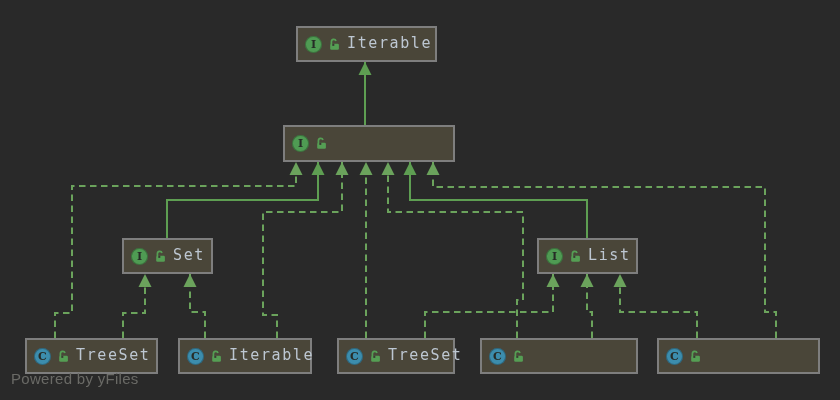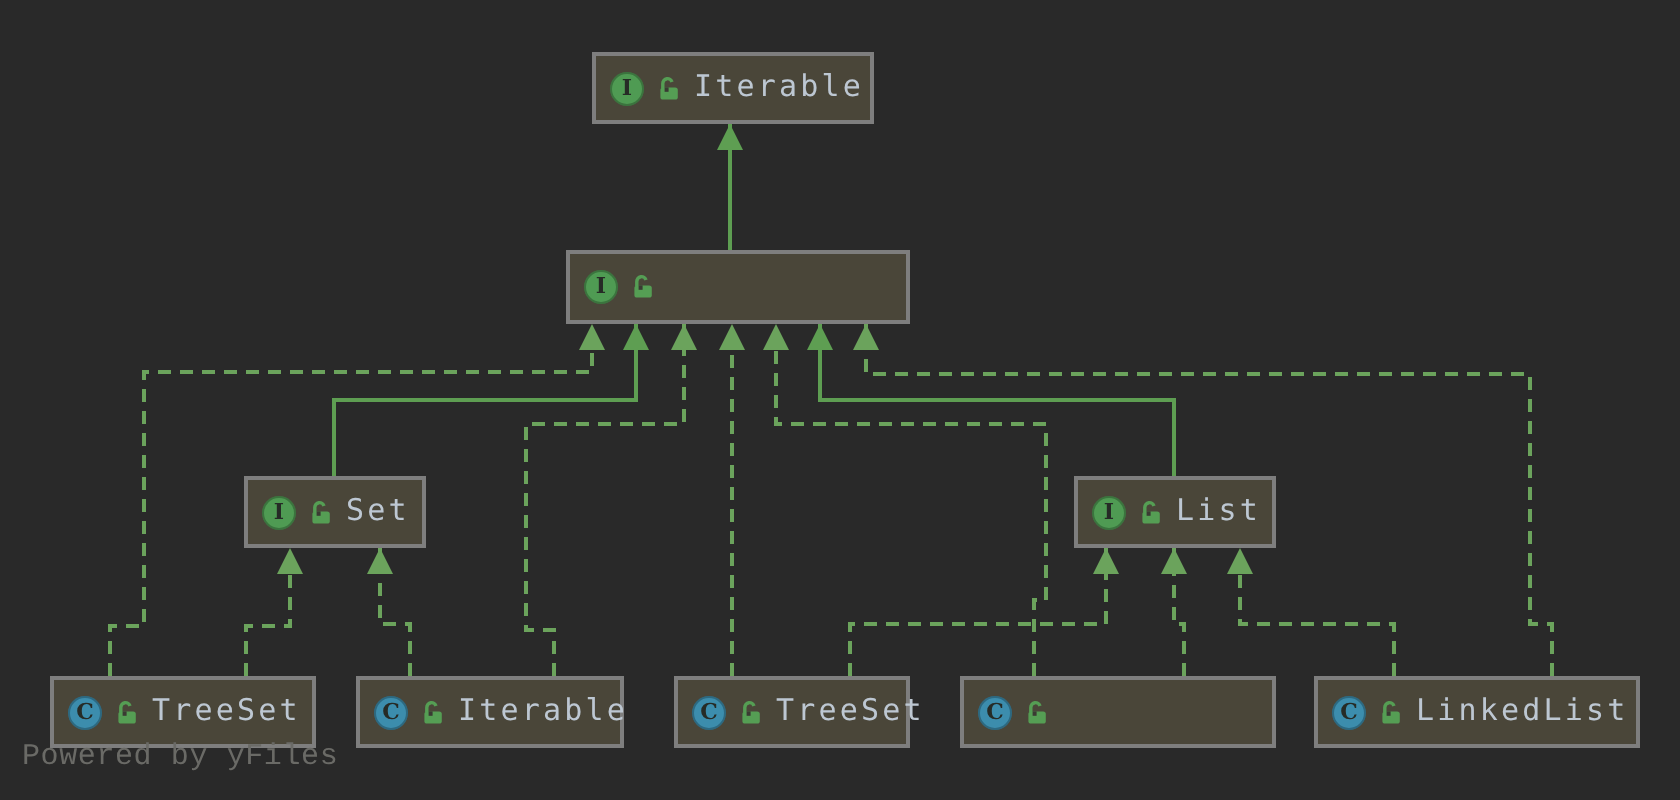--- a/index.html
+++ b/index.html
@@ -35,21 +35,21 @@
   .lock{flex:0 0 13px;}
   .lock .shackle{stroke:var(--lock);}
   .lock .body{fill:var(--lock);}
   .lock .keyhole{fill:#3A3A33;}
   .node-label{
     color:var(--node-text); font-size:15px; letter-spacing:1.6px;
     white-space:nowrap; transform:translateY(-1px);text-align:center;
   }
   .watermark{
     position:absolute; left:11px; top:370px;
-    font-family:Liberation Mono, monospace;
+    font-family:Liberation Sans, sans-serif;
     font-size:15px; color:var(--wm); letter-spacing:.3px;
   }
 </style>
 </head>
 <body>
 
 <div class="stage">
   <svg class="edges-svg" id="edges-svg" viewBox="0 0 840 400" xmlns="http://www.w3.org/2000/svg">
       <polyline points="365,125 365,62" fill="none" stroke="#5E9E52" stroke-width="2"></polyline>
       <polygon points="365,62 358.5,75 371.5,75" fill="#5E9E52"></polygon>
@@ -167,17 +167,16 @@
   </div>
       <div class="node" style="left: 657px; top: 338px; width: 163px; height: 36px;">
     <span class="badge cls">
       <span class="badge-letter">C</span>
     </span>
     <svg class="lock" width="13" height="13" viewBox="0 0 13 13" xmlns="http://www.w3.org/2000/svg">
       <path class="shackle" d="M3.4 6 V3.7 a2.35 2.35 0 0 1 4.6 -0.7" fill="none" stroke-width="1.7"></path>
       <rect class="body" x="2.2" y="5.7" width="8.7" height="6.1" rx="1.3"></rect>
       <rect class="keyhole" x="4.3" y="5.7" width="2" height="2.2"></rect>
     </svg>
-    <span class="node-label">LinkedList</span>
   </div>
     </div>
   <div class="watermark">Powered by yFiles</div>
 </div>
 
 </body></html>

